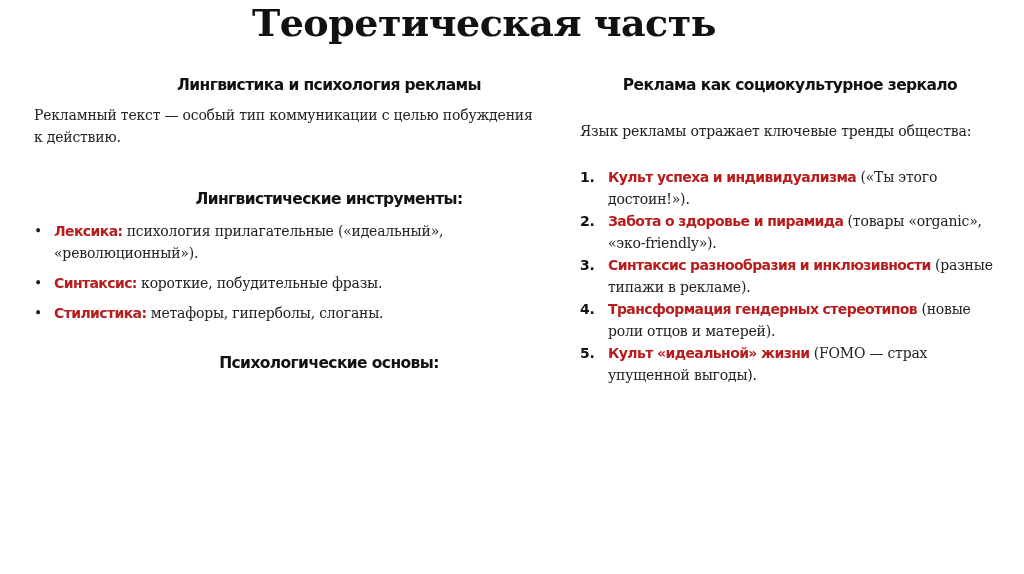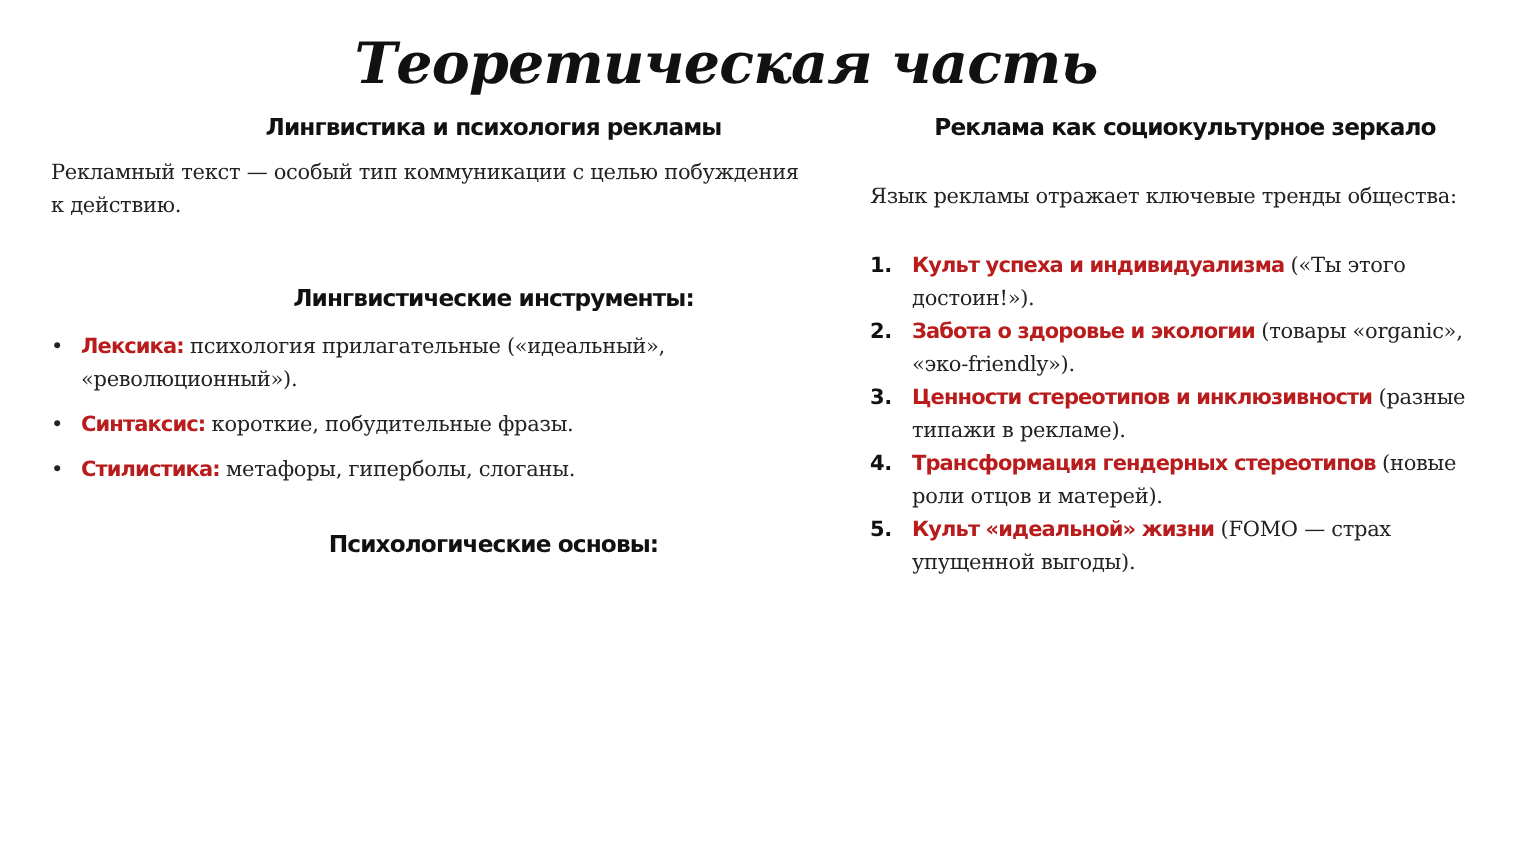--- a/index.html
+++ b/index.html
@@ -2,23 +2,23 @@
 <html><head>
   <meta charset="utf-8">
   <style>
     html, body { margin: 0; padding: 0; }
     body {
       width: 1024px; height: 574px; background: #ffffff; color: #111111;
       position: relative; overflow: hidden;
       font-family: "DejaVu Serif", "Liberation Serif", serif;
     }
     .title {
-      position: absolute; left: 0; width: 968px; top: 19px; text-align: center;
+      position: absolute; left: 0; width: 968px; top: 0; text-align: center;
       font-size: 38px; font-weight: bold; letter-spacing: -0.5px;
-      font-family: "DejaVu Serif", serif; color: #111; font-style: italic;
+      font-family: "DejaVu Serif", serif; color: #111;
     }
     .col { position: absolute; }
     .col-left { left: 34px; top: 74px; width: 590px; }
     .col-right { left: 580px; top: 74px; width: 420px; }
     .h {
       font-family: "DejaVu Sans", "Liberation Sans", sans-serif;
       font-weight: bold; font-size: 15.5px; letter-spacing: -0.6px;
       line-height: 22px; color: #111; white-space: nowrap; text-align: center;
     }
     .p {
@@ -69,25 +69,25 @@
 <div class="col col-right">
   <div class="h">Реклама как социокультурное зеркало</div>
   <div class="p" style="margin-top:24px; width:400px;">Язык рекламы отражает ключевые тренды общества:</div>
   <ol class="olist p" style="margin-top:24px; width:420px;">
     <li>
       <span class="num">1.</span>
       <span class="b">Культ успеха и индивидуализма</span><span> («Ты этого достоин!»).</span>
     </li>
     <li>
       <span class="num">2.</span>
-      <span class="b">Забота о здоровье и экологии</span><span> (товары «organic», «эко-friendly»).</span>
+      <span class="b">Забота о здоровье и пирамида</span><span> (товары «organic», «эко-friendly»).</span>
     </li>
     <li>
       <span class="num">3.</span>
-      <span class="b">Ценности стереотипов и инклюзивности</span><span> (разные типажи в рекламе).</span>
+      <span class="b">Синтаксис разнообразия и инклюзивности</span><span> (разные типажи в рекламе).</span>
     </li>
     <li>
       <span class="num">4.</span>
       <span class="b">Трансформация гендерных стереотипов</span><span> (новые роли отцов и матерей).</span>
     </li>
     <li>
       <span class="num">5.</span>
       <span class="b">Культ «идеальной» жизни</span><span> (FOMO — страх упущенной выгоды).</span>
     </li>
   </ol>

